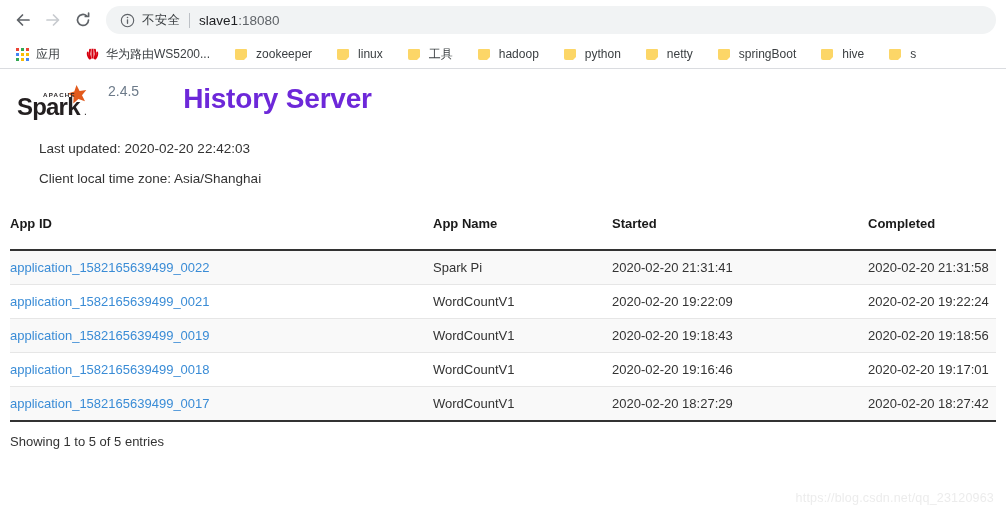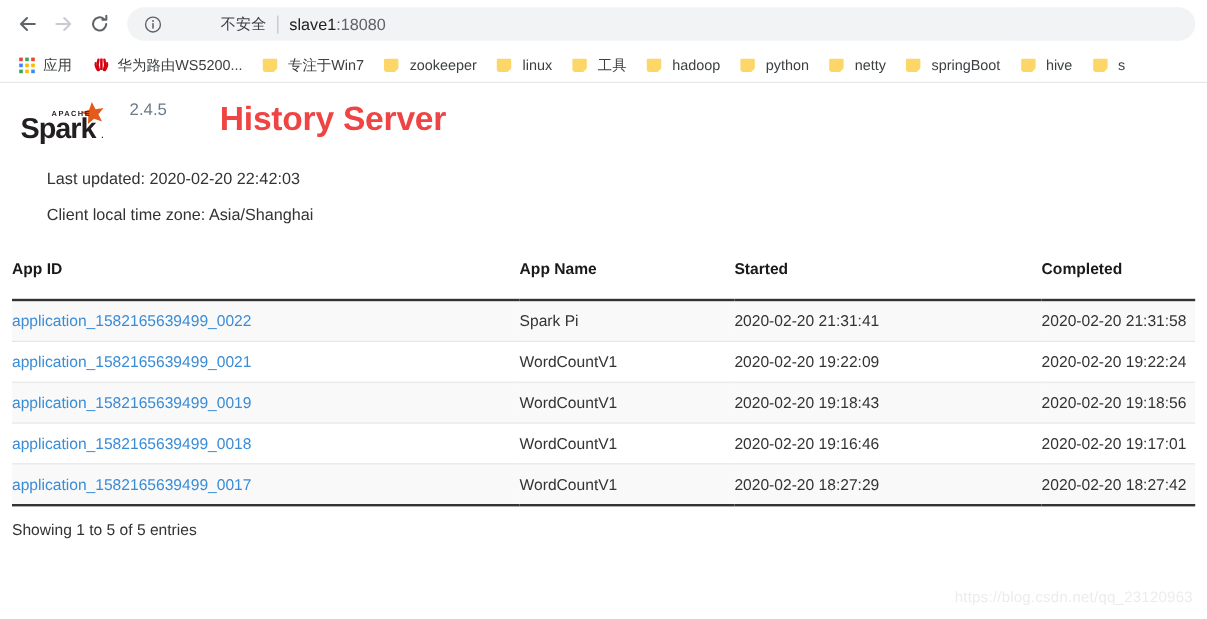--- a/index.html
+++ b/index.html
@@ -45,21 +45,20 @@
   .info-circle {
     width: 15px; height: 15px;
     flex: 0 0 auto;
     margin-right: 7px;
   }
   .not-secure {
     font-size: 12.5px;
     color: #3c4043;
     white-space: nowrap;
     letter-spacing: .2px;
-    margin-left: 42px;
   }
   .omni-divider {
     width: 1px; height: 15px;
     background: #bdc1c6;
     margin: 0 9px;
     flex: 0 0 auto;
   }
   .url-host {
     font-size: 13.5px;
     color: #202124;
@@ -73,20 +72,21 @@
 
   
   .bookmarks-bar {
     height: 28px;
     display: flex;
     align-items: center;
     padding: 0 0 0 8px;
     background: #ffffff;
     overflow: hidden;
     white-space: nowrap;
+    gap: 8px;
   }
   .bm {
     display: flex;
     align-items: center;
     height: 22px;
     padding: 0 6px;
     border-radius: 4px;
     flex: 0 0 auto;
     margin-right: 4px;
   }
@@ -149,21 +149,21 @@
   }
   .spark-version {
     font-size: 14px;
     color: #6c7a89;
     margin: 0 0 6px 8px;
     flex: 0 0 auto;
   }
   .page-title {
     font-size: 28px;
     font-weight: bold;
-    color: #ef4444;
+    color: #6d28d9;
     margin: 0 0 3px 44px;
     letter-spacing: -0.2px;
     flex: 0 0 auto;
   }
 
   .info-list {
     margin-top: 14px;
     padding-left: 39px;
   }
   .info-line {
@@ -304,29 +304,20 @@
           <path d="M8 2 C8 6 8 9 8 13 C8 9 8 6 8 2 Z" stroke="#d7000f" stroke-width="2.4" fill="none"></path>
           <path d="M5.2 3.1 C4 6.6 4.3 9.6 5.6 12.9" stroke="#d7000f" stroke-width="2.2" fill="none" stroke-linecap="round"></path>
           <path d="M10.8 3.1 C12 6.6 11.7 9.6 10.4 12.9" stroke="#d7000f" stroke-width="2.2" fill="none" stroke-linecap="round"></path>
           <path d="M2.6 6.3 C2 8.6 3.1 11 4.6 13.2" stroke="#d7000f" stroke-width="2" fill="none" stroke-linecap="round"></path>
           <path d="M13.4 6.3 C14 8.6 12.9 11 11.4 13.2" stroke="#d7000f" stroke-width="2" fill="none" stroke-linecap="round"></path>
         </svg>
       </span>
       <span class="bm-label">华为路由WS5200...</span>
     </div>
 
-    <div class="bm">
-      <span class="bm-icon">
-          <span class="folder">
-            <span class="body"></span>
-            <span class="fold"></span>
-          </span>
-        </span>
-      <span class="bm-label">专注于Win7</span>
-    </div>
 
     <div class="bm">
       <span class="bm-icon">
           <span class="folder">
             <span class="body"></span>
             <span class="fold"></span>
           </span>
         </span>
       <span class="bm-label">zookeeper</span>
     </div>

